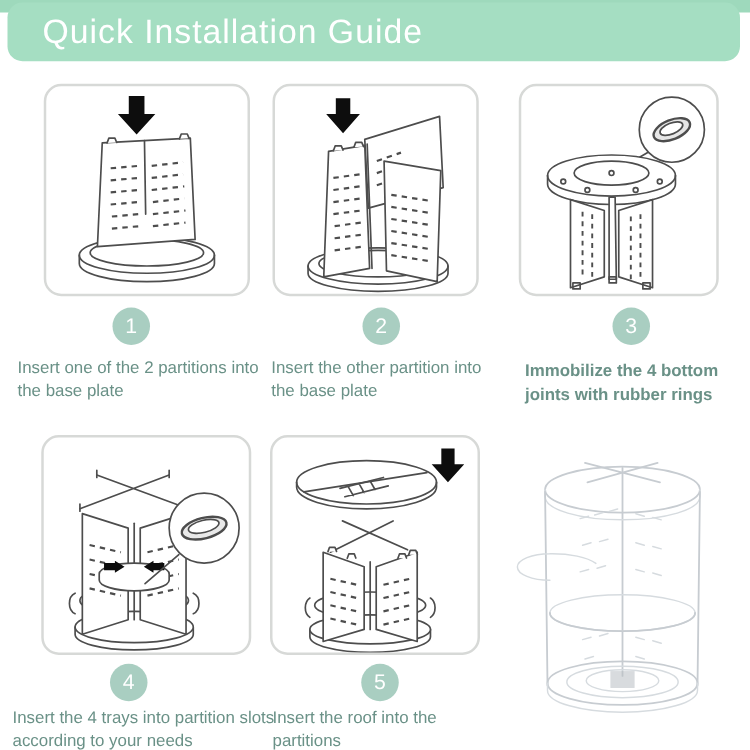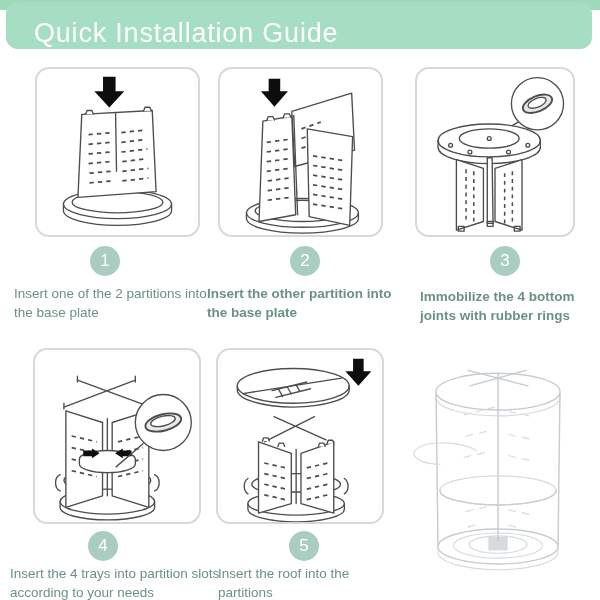--- a/index.html
+++ b/index.html
@@ -8,21 +8,21 @@
     --arrow:#0d0d0d; --product-line:#c7ccd1; --title-text:#ffffff;
   }
   html,body{margin:0;padding:0;}
   body{
     width:600px;height:600px;position:relative;background:#ffffff;
     font-family:"Liberation Sans", sans-serif;overflow:hidden;
   }
   .header-strip{position:absolute;left:0;top:0;width:600px;height:10px;background:var(--header-strip);}
   .header-band{
     position:absolute;left:6px;top:2px;width:586px;height:47px;
-    background:var(--header-bg);border-radius:12px;display:flex;align-items:flex-end;
+    background:var(--header-bg);border-radius:12px;display:flex;align-items:center;
   }
   .header-title{
     color:var(--title-text);font-size:27px;letter-spacing:.8px;
     padding-left:28px;font-weight:400;
   }
   .panel{
     position:absolute;border:2px solid var(--panel-border);border-radius:14px;
     background:#fff;box-sizing:border-box;
   }
   .panel svg{width:100%;height:100%;display:block;}
@@ -183,16 +183,16 @@
     <span>3</span>
   </div>
 <div class="badge" style="left:88px;top:531px;">
     <span>4</span>
   </div>
 <div class="badge" style="left:289px;top:531px;">
     <span>5</span>
   </div>
 
 <div class="caption" style="left:14px;top:284px;width:200px;">Insert one of the 2 partitions into the base plate</div>
-<div class="caption" style="left:207px;top:284px;width:188px;font-weight:bold;">Insert the other partition into the base plate</div>
+<div class="caption" style="left:217px;top:284px;width:188px;">Insert the other partition into the base plate</div>
 <div class="caption" style="left:420px;top:287px;width:175px;font-weight:bold;">Immobilize the 4 bottom joints with rubber rings</div>
 <div class="caption" style="left:10px;top:564px;width:214px;">Insert the 4 trays into partition slots according to your needs</div>
 <div class="caption" style="left:218px;top:564px;width:170px;">Insert the roof into the partitions</div>
 
 </body></html>

